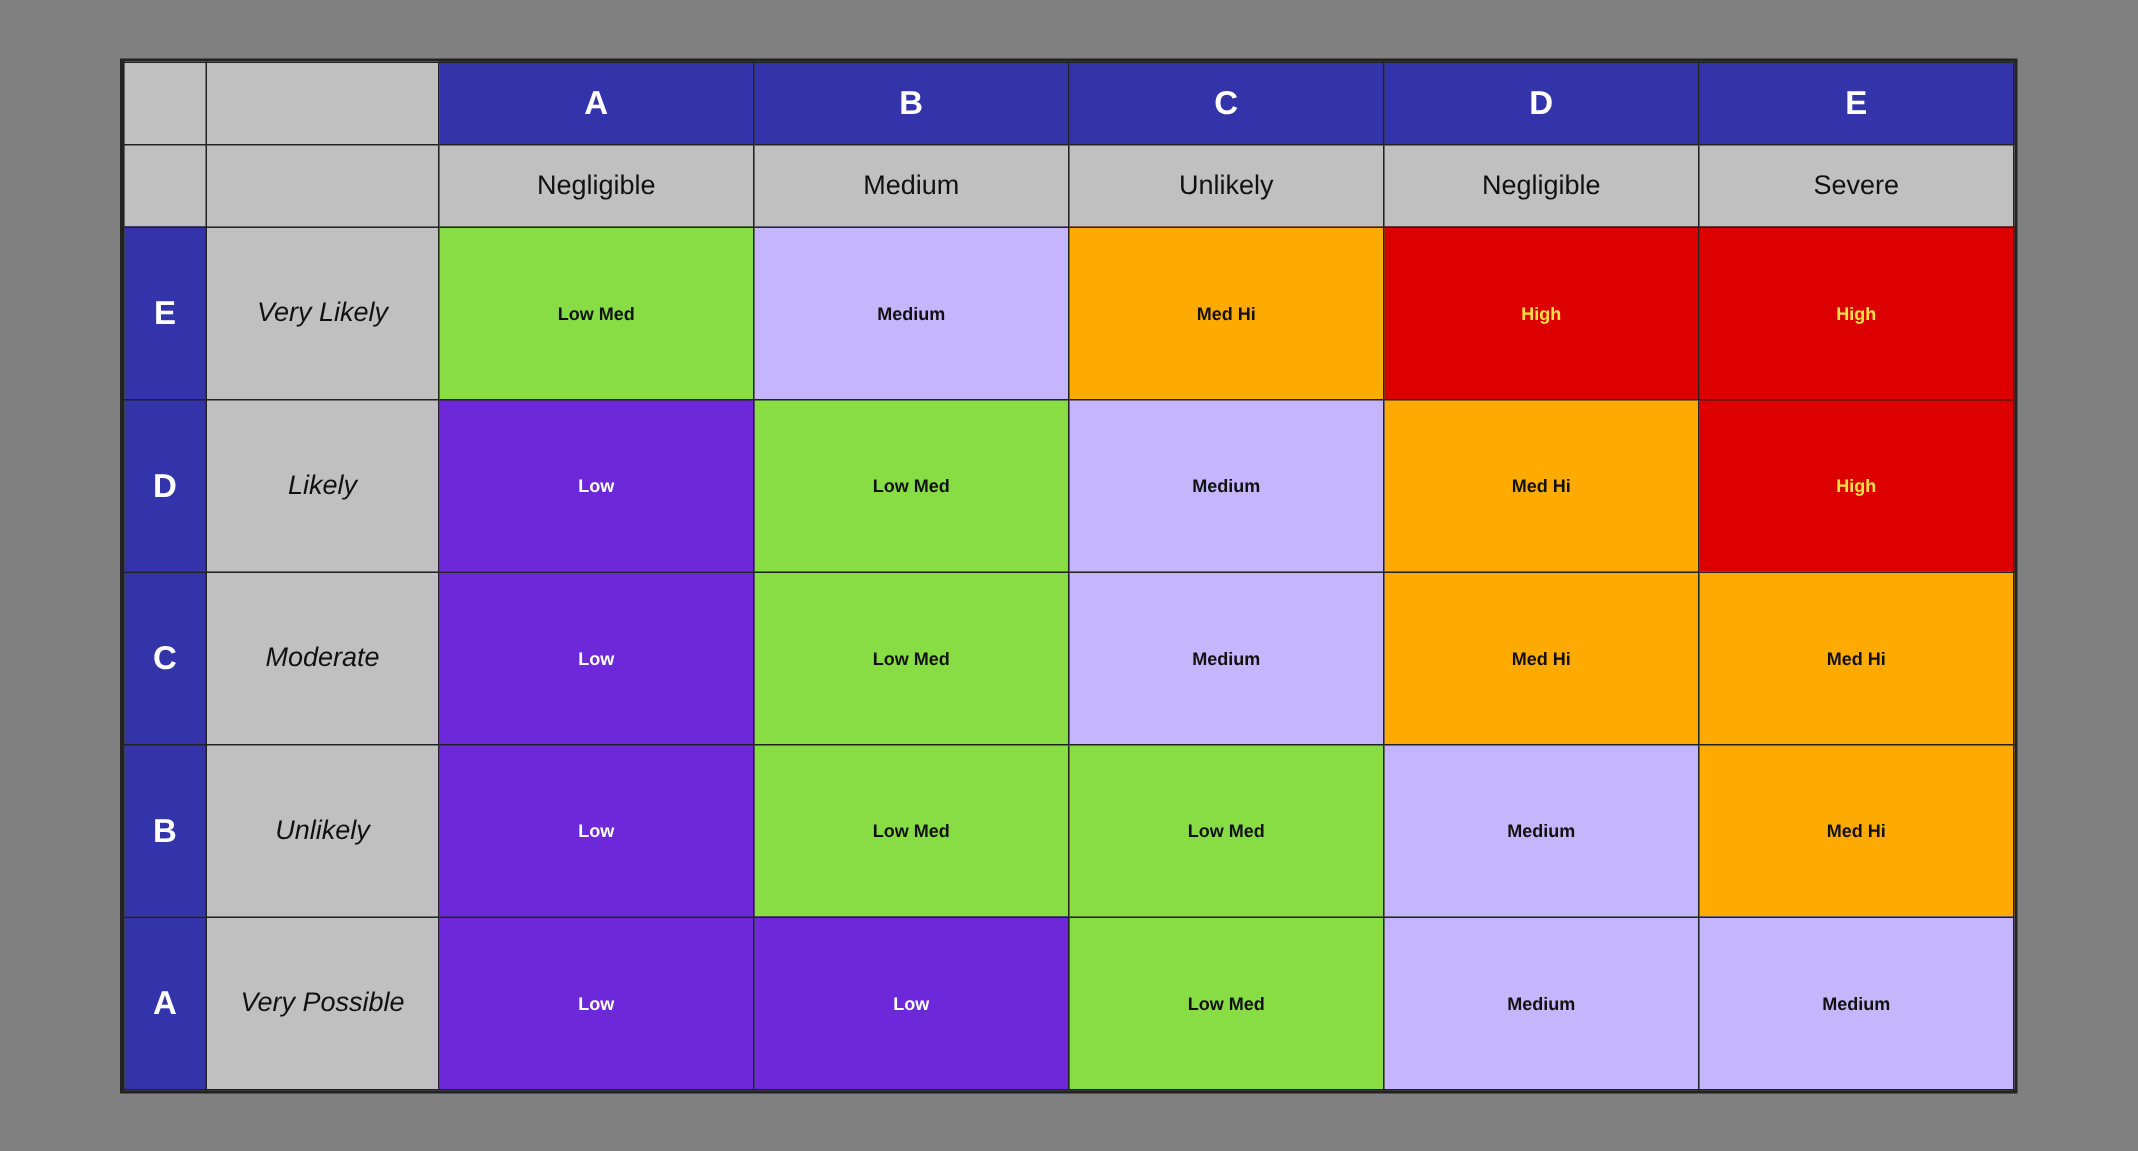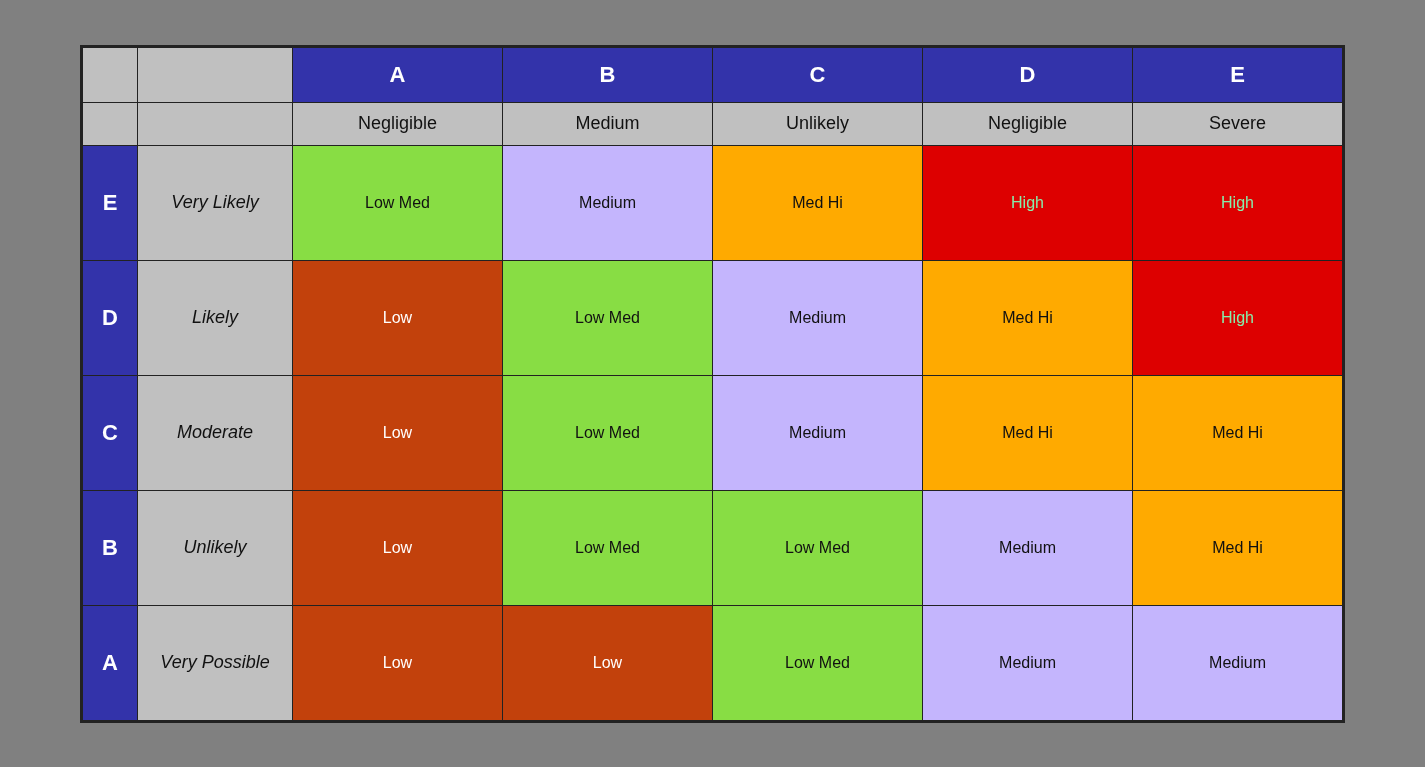--- a/index.html
+++ b/index.html
@@ -40,21 +40,21 @@
       font-weight: bold;
       width: 210px;
       height: 55px;
     }
 
     .col-desc {
       background-color: #c0c0c0;
       color: #111;
       font-size: 18px;
       width: 210px;
-      height: 43px;
+      height: 55px;
     }
 
     .row-letter {
       background-color: #3333aa;
       color: white;
       font-size: 22px;
       font-weight: bold;
       width: 55px;
       height: 115px;
     }
@@ -62,49 +62,49 @@
     .row-label {
       background-color: #c0c0c0;
       color: #111;
       font-size: 18px;
       width: 155px;
       height: 115px;
       font-style: italic;
     }
 
     .data-cell {
-      font-size: 16px;
-      font-weight: normal;
+      font-size: 12px;
+      font-weight: bold;
       height: 115px;
       width: 210px;
     }
 
     .color-low {
-      background-color: #c2410c;
+      background-color: #6d28d9;
       color: white;
     }
 
     .color-low-med-green {
       background-color: #88dd44;
       color: #111;
     }
 
     .color-medium {
       background-color: #c4b5fd;
       color: #111;
     }
 
     .color-med-hi {
       background-color: #ffaa00;
       color: #111;
     }
 
     .color-high {
       background-color: #dd0000;
-      color: #86efac;
+      color: #fde047;
     }
 
     .corner-cell {
       background-color: #c0c0c0;
       width: 55px;
     }
 
     .corner-label {
       background-color: #c0c0c0;
       width: 155px;

